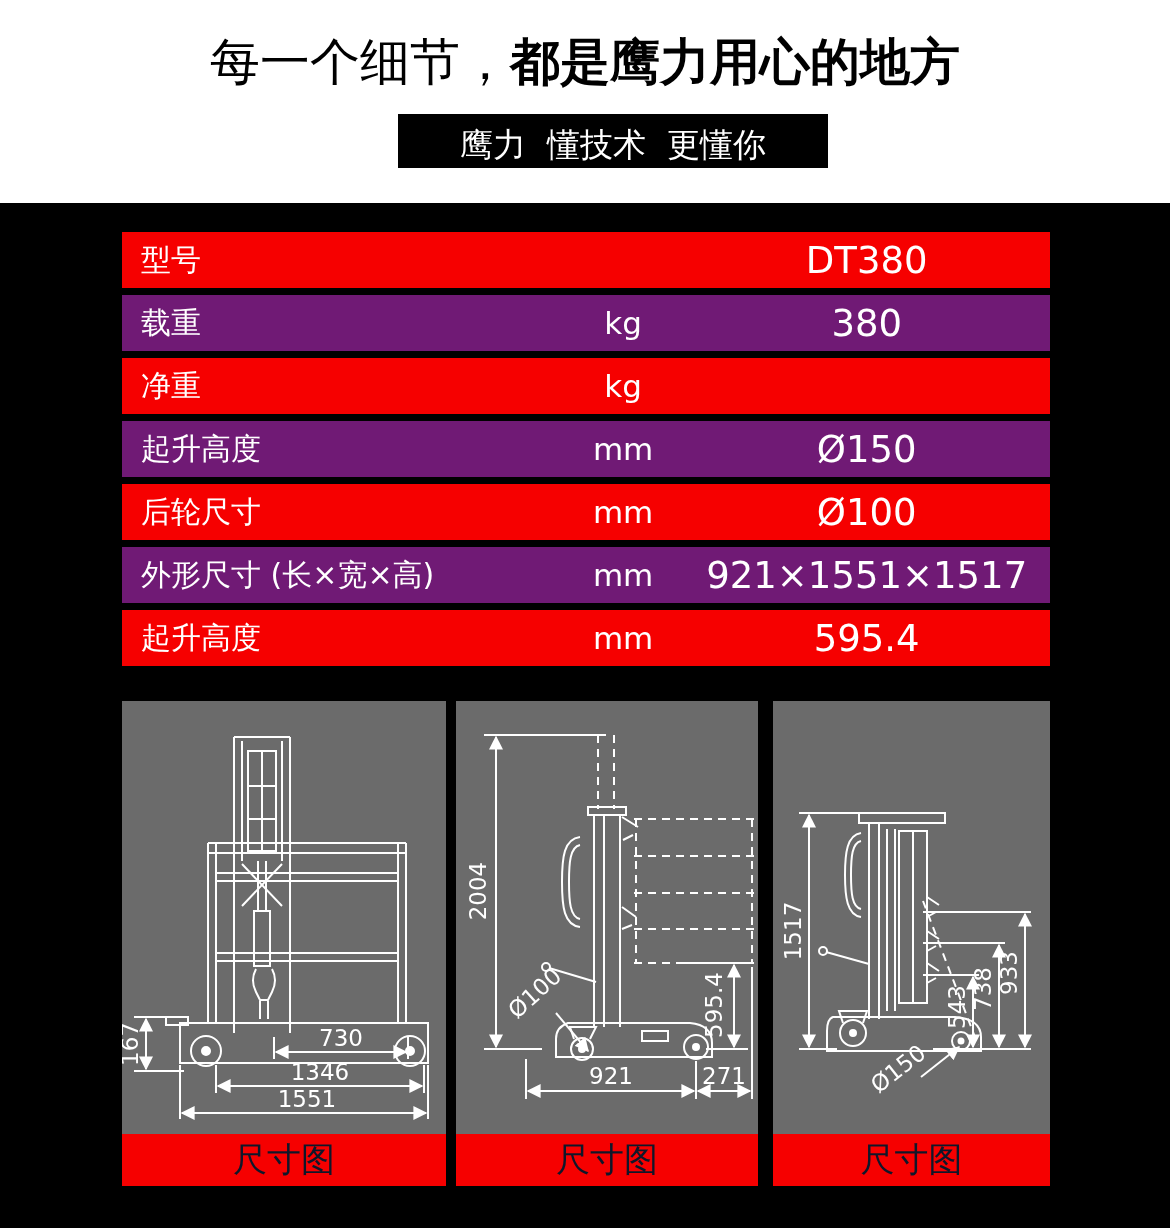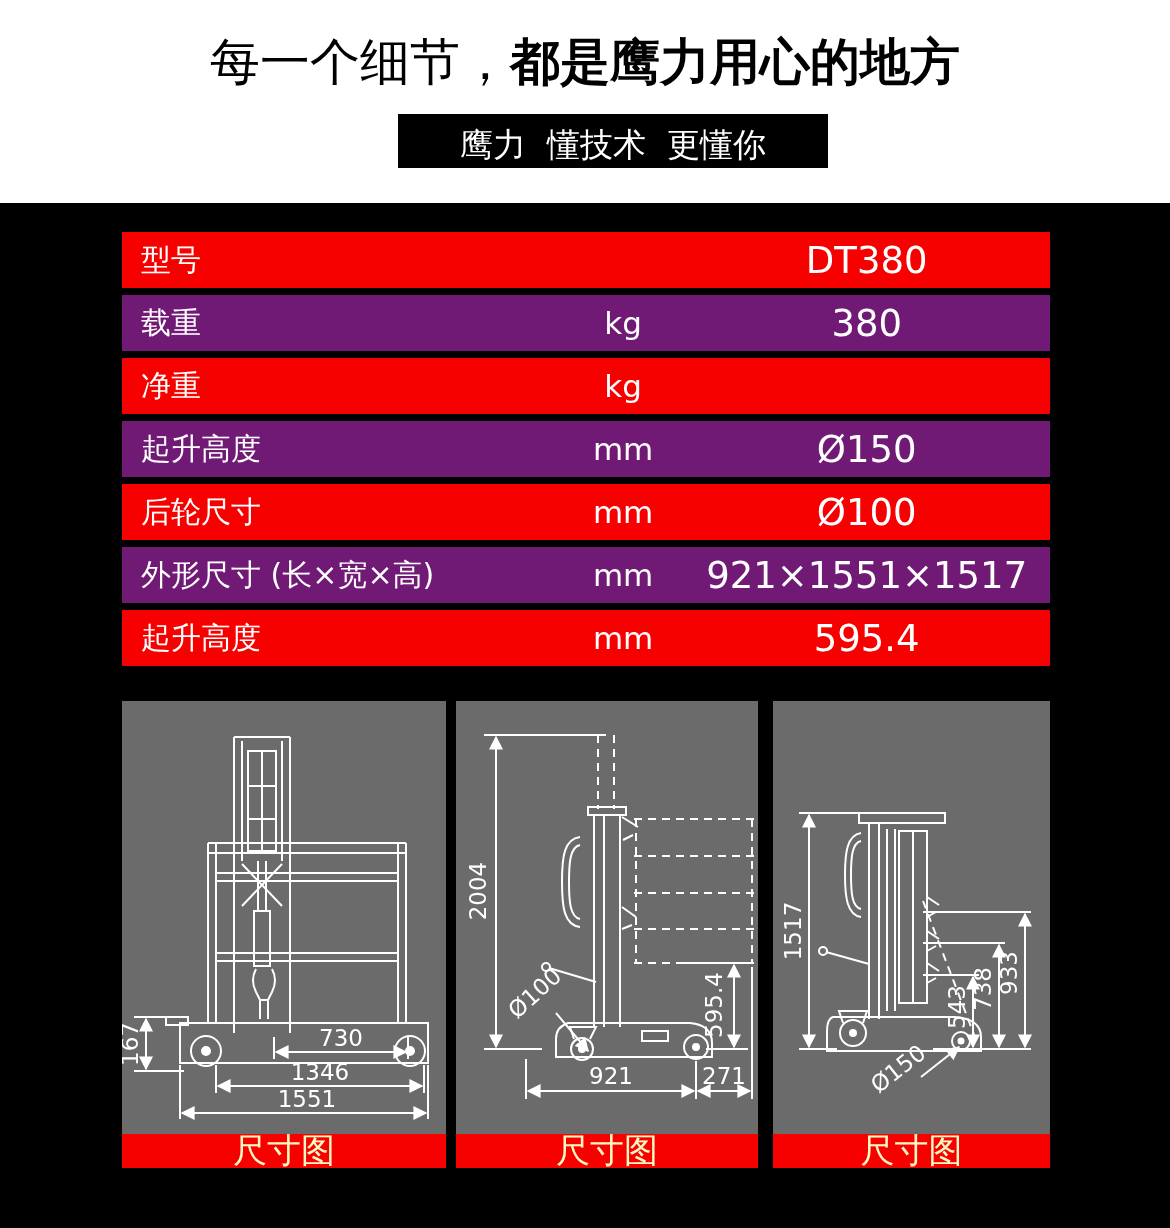--- a/index.html
+++ b/index.html
@@ -25,21 +25,21 @@
   .cell{box-sizing:border-box;white-space:nowrap;}
   .cell.label{width:47.5%;padding-left:19px;font-size:30px;}
   .cell.unit{width:13%;text-align:center;font-size:31px;}
   .cell.value{width:39.5%;text-align:center;font-size:37px;}
 
   
   .panels{position:absolute;top:498px;left:122px;width:928px;display:flex;}
   .panel{display:block;margin:0;}
   .panel .art{background:#6b6b6b;height:433px;}
   .panel .art svg{display:block;}
-  .panel .cap{height:34px;background:#f60000;color:#fef9c3;display:flex;
+  .panel .cap{height:52px;background:#f60000;color:#0f172a;display:flex;
     align-items:center;justify-content:center;font-size:34px;font-weight:500;}
   .p1{width:324px;}
   .p2{width:302px;margin-left:10px;}
   .p3{width:277px;margin-left:15px;}
 
   .dwg{stroke:#fff;stroke-width:2;fill:none;stroke-linecap:butt;}
   .dash{stroke-dasharray:8 6;}
   .dimtxt{fill:#fff;font-size:23px;font-family:"DejaVu Sans","Liberation Sans",sans-serif;stroke:none;}
 </style>
 </head>

